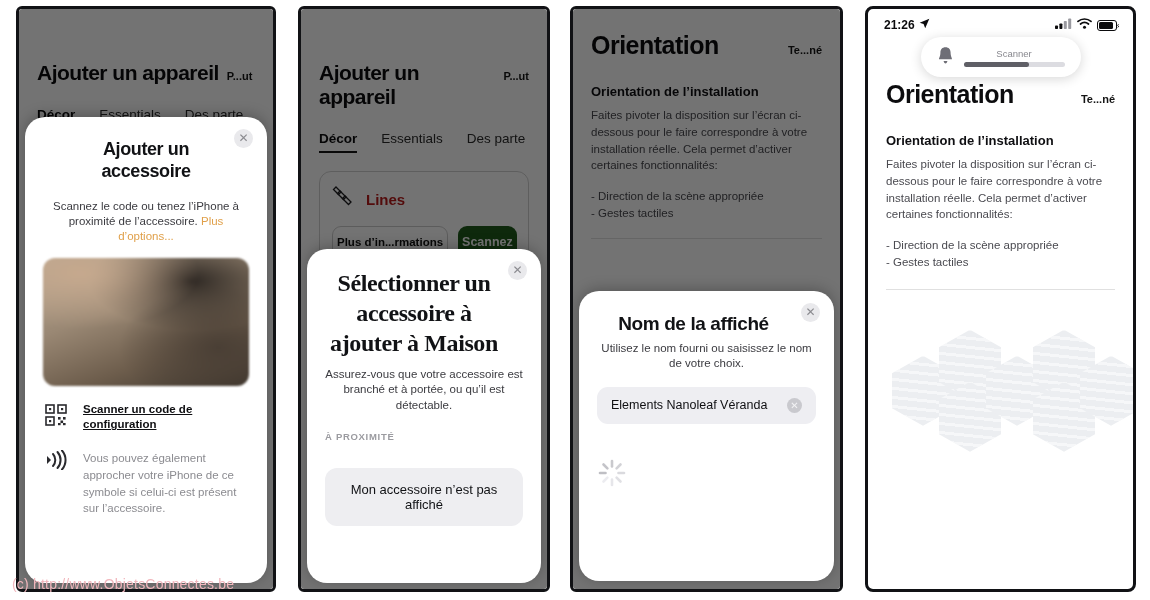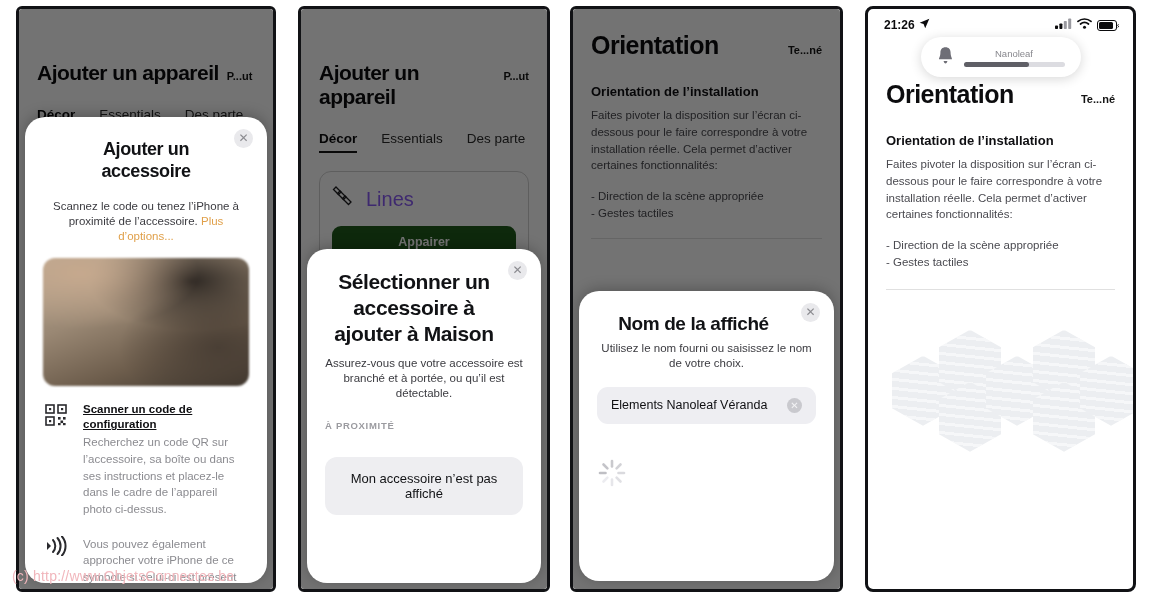--- a/index.html
+++ b/index.html
@@ -47,21 +47,21 @@
   .tabs { display: flex; gap: 24px; align-items: flex-start; white-space: nowrap; }
   .tab { font-size: 13.5px; color: #2b2b2b; padding-bottom: 5px; }
   .tab.active { font-weight: 700; color: #0c0c0e; border-bottom: 2.5px solid #141414; }
 
   .prod-card {
     border: 1px solid rgba(0,0,0,0.18);
     border-radius: 12px;
     padding: 12px 12px 14px 12px;
   }
   .prod-head { display: flex; align-items: center; gap: 12px; }
-  .prod-name { font-weight: 400; font-size: 20px; color: #8b5cf6; }
+  .prod-name { font-weight: 700; font-size: 15px; color: #b91c1c; }
   .prod-btns { display: flex; gap: 10px; margin-top: 12px; }
   .btn-outline {
     flex: 1; border: 1px solid rgba(0,0,0,0.2); border-radius: 9px;
     font-size: 11.5px; font-weight: 700; color: #111; text-align: center;
     padding: 9px 4px; background: transparent; white-space: nowrap;
   }
   .btn-green {
     flex: 1; border-radius: 9px; background: #1f5c1c; color: #ffffff;
     font-size: 12.5px; font-weight: 600; text-align: center; padding: 9px 4px;
   }
@@ -98,21 +98,21 @@
       radial-gradient(80% 80% at 85% 70%, #4a3f35 0%, rgba(74,63,53,0) 60%),
       linear-gradient(160deg, #b9a893 0%, #9a8874 38%, #6d5d4c 70%, #3b332b 100%);
     filter: blur(1.2px);
   }
   .info-row { display: flex; gap: 14px; margin-top: 16px; }
   .info-ico { flex: 0 0 26px; display: flex; justify-content: center; padding-top: 2px; }
   .info-h { font-weight: 700; font-size: 11.5px; color: #0f0f12; line-height: 1.3; text-decoration: underline; }
   .info-p { font-size: 11.5px; color: #8b8b90; line-height: 1.45; margin-top: 2px; }
 
   .watermark {
-    position: absolute; left: 12px; bottom: 16px; z-index: 40;
+    position: absolute; left: 12px; bottom: 8px; z-index: 40;
     font-size: 14px; color: #f1b6bc; letter-spacing: 0.2px;
     font-family: "Liberation Sans", sans-serif;
   }
 
   
   .sec-label { font-size: 9.5px; font-weight: 600; color: #9b9ba0; letter-spacing: 0.7px; margin-top: 18px; }
   .acc-tile {
     margin-top: 8px; width: 72px; height: 78px; border-radius: 11px;
     background: #f0f0f3; padding: 8px 8px 6px 8px;
     display: flex; flex-direction: column; justify-content: space-between;
@@ -220,21 +220,20 @@
               <rect x="4" y="16" width="2.2" height="2.2" fill="#2a2a2e"></rect>
               <rect x="13" y="13" width="2.6" height="2.6" fill="#2a2a2e"></rect>
               <rect x="18" y="13" width="2.6" height="2.6" fill="#2a2a2e"></rect>
               <rect x="15.5" y="16.5" width="2.6" height="2.6" fill="#2a2a2e"></rect>
               <rect x="13" y="19" width="2.6" height="2.2" fill="#2a2a2e"></rect>
               <rect x="18" y="19" width="2.6" height="2.2" fill="#2a2a2e"></rect>
             </svg>
           </div>
           <div>
             <div class="info-h">Scanner un code de configuration</div>
-            <div class="info-p">Recherchez un code QR sur l’accessoire, sa boîte ou dans ses instructions et placez-le dans le cadre de l’appareil photo ci-dessus.</div>
           </div>
         </div>
 
         <div class="info-row">
           <div class="info-ico">
             <svg width="24" height="20" viewBox="0 0 24 20">
               <path d="M3 6 L3 14 L7 10 Z" fill="#2a2a2e"></path>
               <path d="M9 4 A9 9 0 0 1 9 16" fill="none" stroke="#2a2a2e" stroke-width="2" stroke-linecap="round"></path>
               <path d="M13.5 2 A12 12 0 0 1 13.5 18" fill="none" stroke="#2a2a2e" stroke-width="2" stroke-linecap="round"></path>
               <path d="M18 0.5 A14.5 14.5 0 0 1 18 19.5" fill="none" stroke="#2a2a2e" stroke-width="2" stroke-linecap="round"></path>
@@ -271,29 +270,30 @@
                   <g stroke="#1d1d20" stroke-width="1.3" fill="none">
                     <path d="M4 3 L9 8 L6.5 10.5 L1.5 5.5 Z"></path>
                     <path d="M8 7 L14 13 L11.5 15.5 L5.5 9.5 Z"></path>
                     <path d="M13 12 L19 18 L16.5 20.5 L10.5 14.5 Z"></path>
                   </g>
                 </svg>
               </span>
               <span class="prod-name">Lines</span>
             </div>
             <div class="prod-btns">
-              <div class="btn-green">Appairer</div>
+              <div class="btn-outline">Plus d’in...rmations</div>
+              <div class="btn-green">Scannez</div>
             </div>
           </div>
         </div>
       </div>
 
       <div class="sheet" style="top:240px; bottom:6px;">
         <div class="sheet-close">✕</div>
-        <div class="sheet-title" style="font-size:21px; line-height:1.24; padding:4px 20px 0 0;">Sélectionner un accessoire à ajouter à Maison</div>
+        <div class="sheet-title" style="font-size:24px; line-height:1.24; padding:4px 20px 0 0;font-family:Liberation Serif, serif;">Sélectionner un accessoire à ajouter à Maison</div>
         <div class="sheet-sub" style="font-size:11.5px; margin-top:9px;">Assurez-vous que votre accessoire est branché et à portée, ou qu’il est détectable.</div>
 
         <div class="sec-label">À PROXIMITÉ</div>
 
 
         <div class="btn-grey">Mon accessoire n’est pas affiché</div>
       </div>
 
     </div>
   </div>
@@ -380,21 +380,21 @@
       </div>
 
       <div class="hud">
         <span>
           <svg width="17" height="19" viewBox="0 0 17 19">
             <path d="M8.5 1.2 C5.2 1.2 3.4 3.4 3.4 6.6 C3.4 10.6 2 11.8 2 13.3 L15 13.3 C15 11.8 13.6 10.6 13.6 6.6 C13.6 3.4 11.8 1.2 8.5 1.2 Z" fill="#6e6e76"></path>
             <path d="M6.6 15 C6.8 16.6 7.6 17.4 8.5 17.4 C9.4 17.4 10.2 16.6 10.4 15 Z" fill="#6e6e76"></path>
           </svg>
         </span>
         <div style="flex:1;">
-          <div class="hud-label">Nanoleaf</div>
+          <div class="hud-label">Scanner</div>
           <div class="hud-track">
             <div class="hud-fill"></div>
           </div>
         </div>
       </div>
 
       <div class="bg-inner" style="padding-top:46px;">
         <div class="title-row" style="justify-content:space-between;">
           <div class="app-title" style="font-size:25px;">Orientation</div>
           <div class="title-side">Te...né</div>

